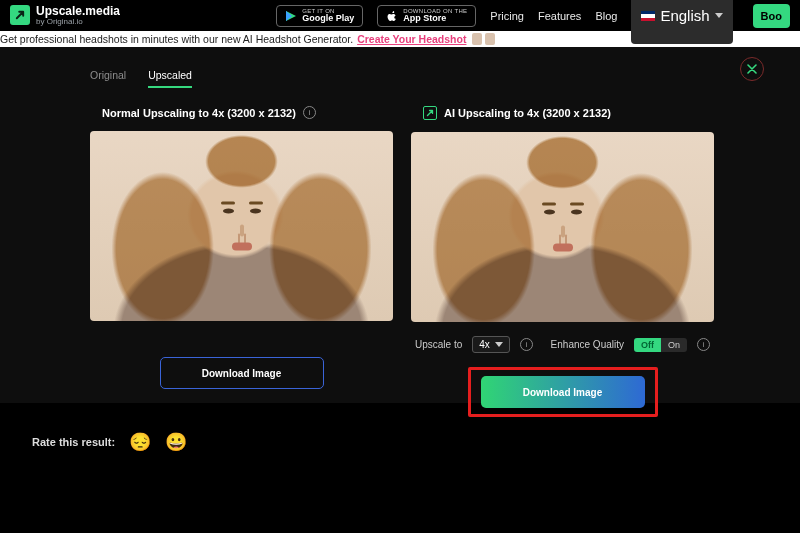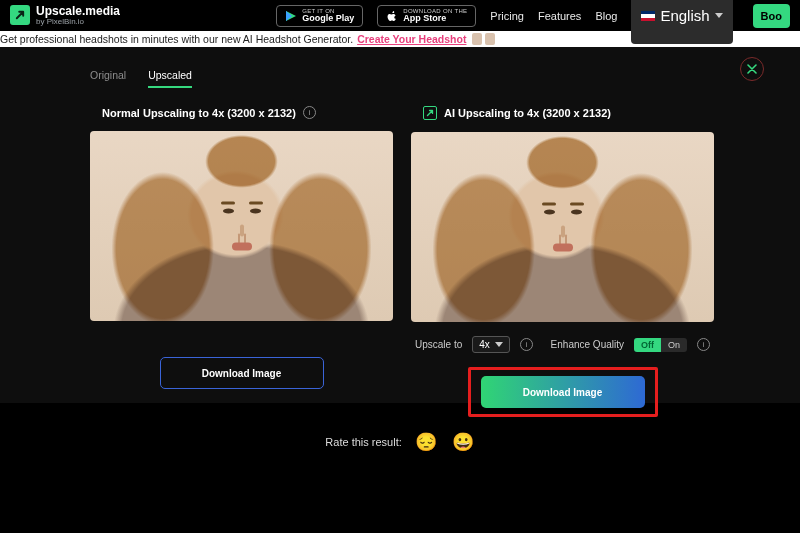--- a/index.html
+++ b/index.html
@@ -125,39 +125,39 @@
   .dl-btn {
     width:164px; height:32px; border-radius:5px; display:flex;
     align-items:center; justify-content:center; font-size:10px; font-weight:600;
     cursor:pointer;
   }
   .dl-outline { border:1px solid #3a64d8; color:#fff; background:transparent; }
   .dl-fill { background:linear-gradient(90deg,#30d574 0%, #2e69d4 100%); color:#fff; }
   .highlight-box { border:3px solid #e51e1e; padding:6px 10px; border-radius:2px; }
 
   
-  .rate { margin-top:14px; display:flex; align-items:center; justify-content:center; gap:14px; font-size:11px; color:#ddd; }
+  .rate { margin-top:14px; display:flex; align-items:center; justify-content:flex-start; gap:14px; font-size:11px; color:#ddd;font-weight:bold; }
   .emoji { font-size:18px; cursor:pointer; }
 
   
   .chev-down { display:inline-block; width:0; height:0; border-left:4px solid transparent; border-right:4px solid transparent; border-top:5px solid #ccc; }
 </style>
 </head>
 <body>
 
 <div class="topbar">
   <div class="brand">
     <span class="brand-logo">
       <svg viewBox="0 0 20 20">
           <path d="M6 14 L14 6 M14 6 H9 M14 6 V11" stroke="#0a2416" stroke-width="2.4" fill="none" stroke-linecap="round"></path>
         </svg>
     </span>
     <span class="brand-text">
       <span class="t1">Upscale.media</span>
-      <span class="t2">by PixelBin.io</span>
+      <span class="t2">by Original.io</span>
     </span>
   </div>
 
   <div class="store-badge">
     <svg width="12" height="12">
         <path d="M1 1 L11 6 L1 11 Z" fill="#34d880"></path>
         <path d="M1 1 L7 6 L1 11Z" fill="#3aa0ff"></path>
       </svg>
     <span>
       <div class="t1">GET IT ON</div>

